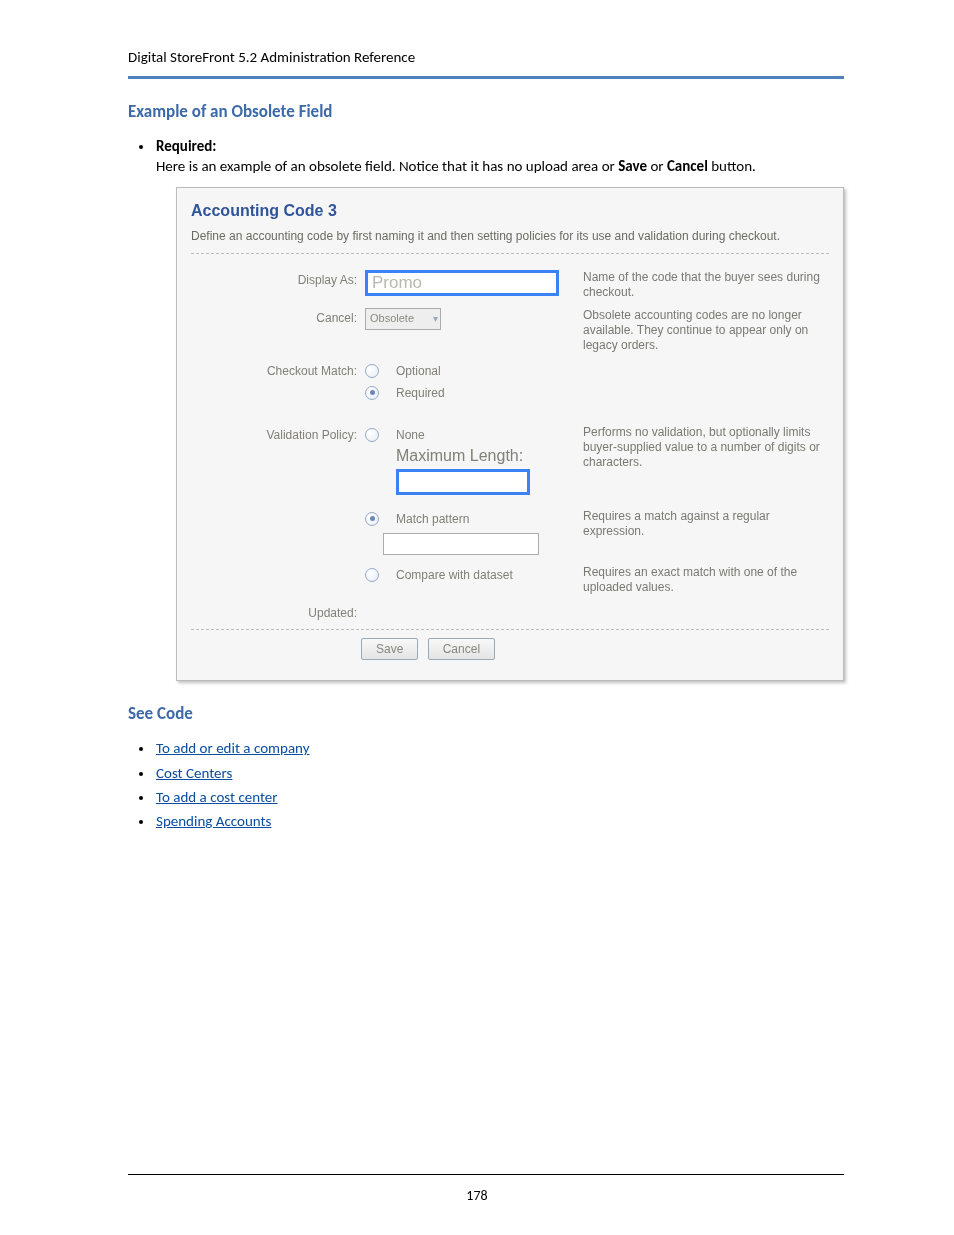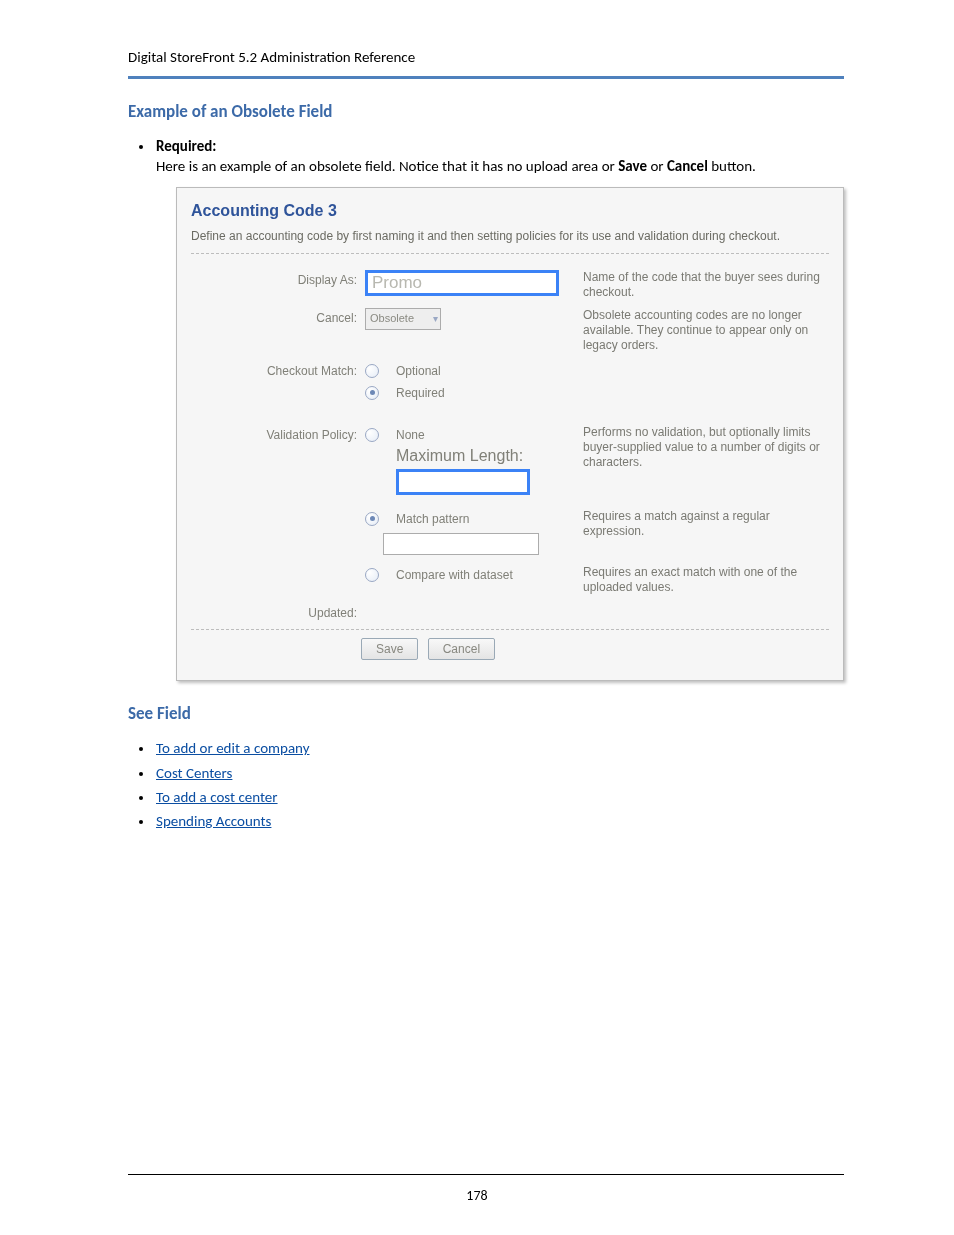--- a/index.html
+++ b/index.html
@@ -319,21 +319,21 @@
 
           <div class="button-row">
             <span class="btn">Save</span>
             <span class="btn">Cancel</span>
           </div>
         </div>
       </div>
     </li>
   </ul>
 
-  <div class="section-heading">See Field</div>
+  <div class="section-heading">See Code</div>
   <ul class="bullets">
     <li><a class="link" href="#">To add or edit a company</a></li>
     <li><a class="link" href="#">Cost Centers</a></li>
     <li><a class="link" href="#">To add a cost center</a></li>
     <li><a class="link" href="#">Spending Accounts</a></li>
   </ul>
 
   <div class="footer-line"></div>
   <div class="page-number">178</div>
 </div>

